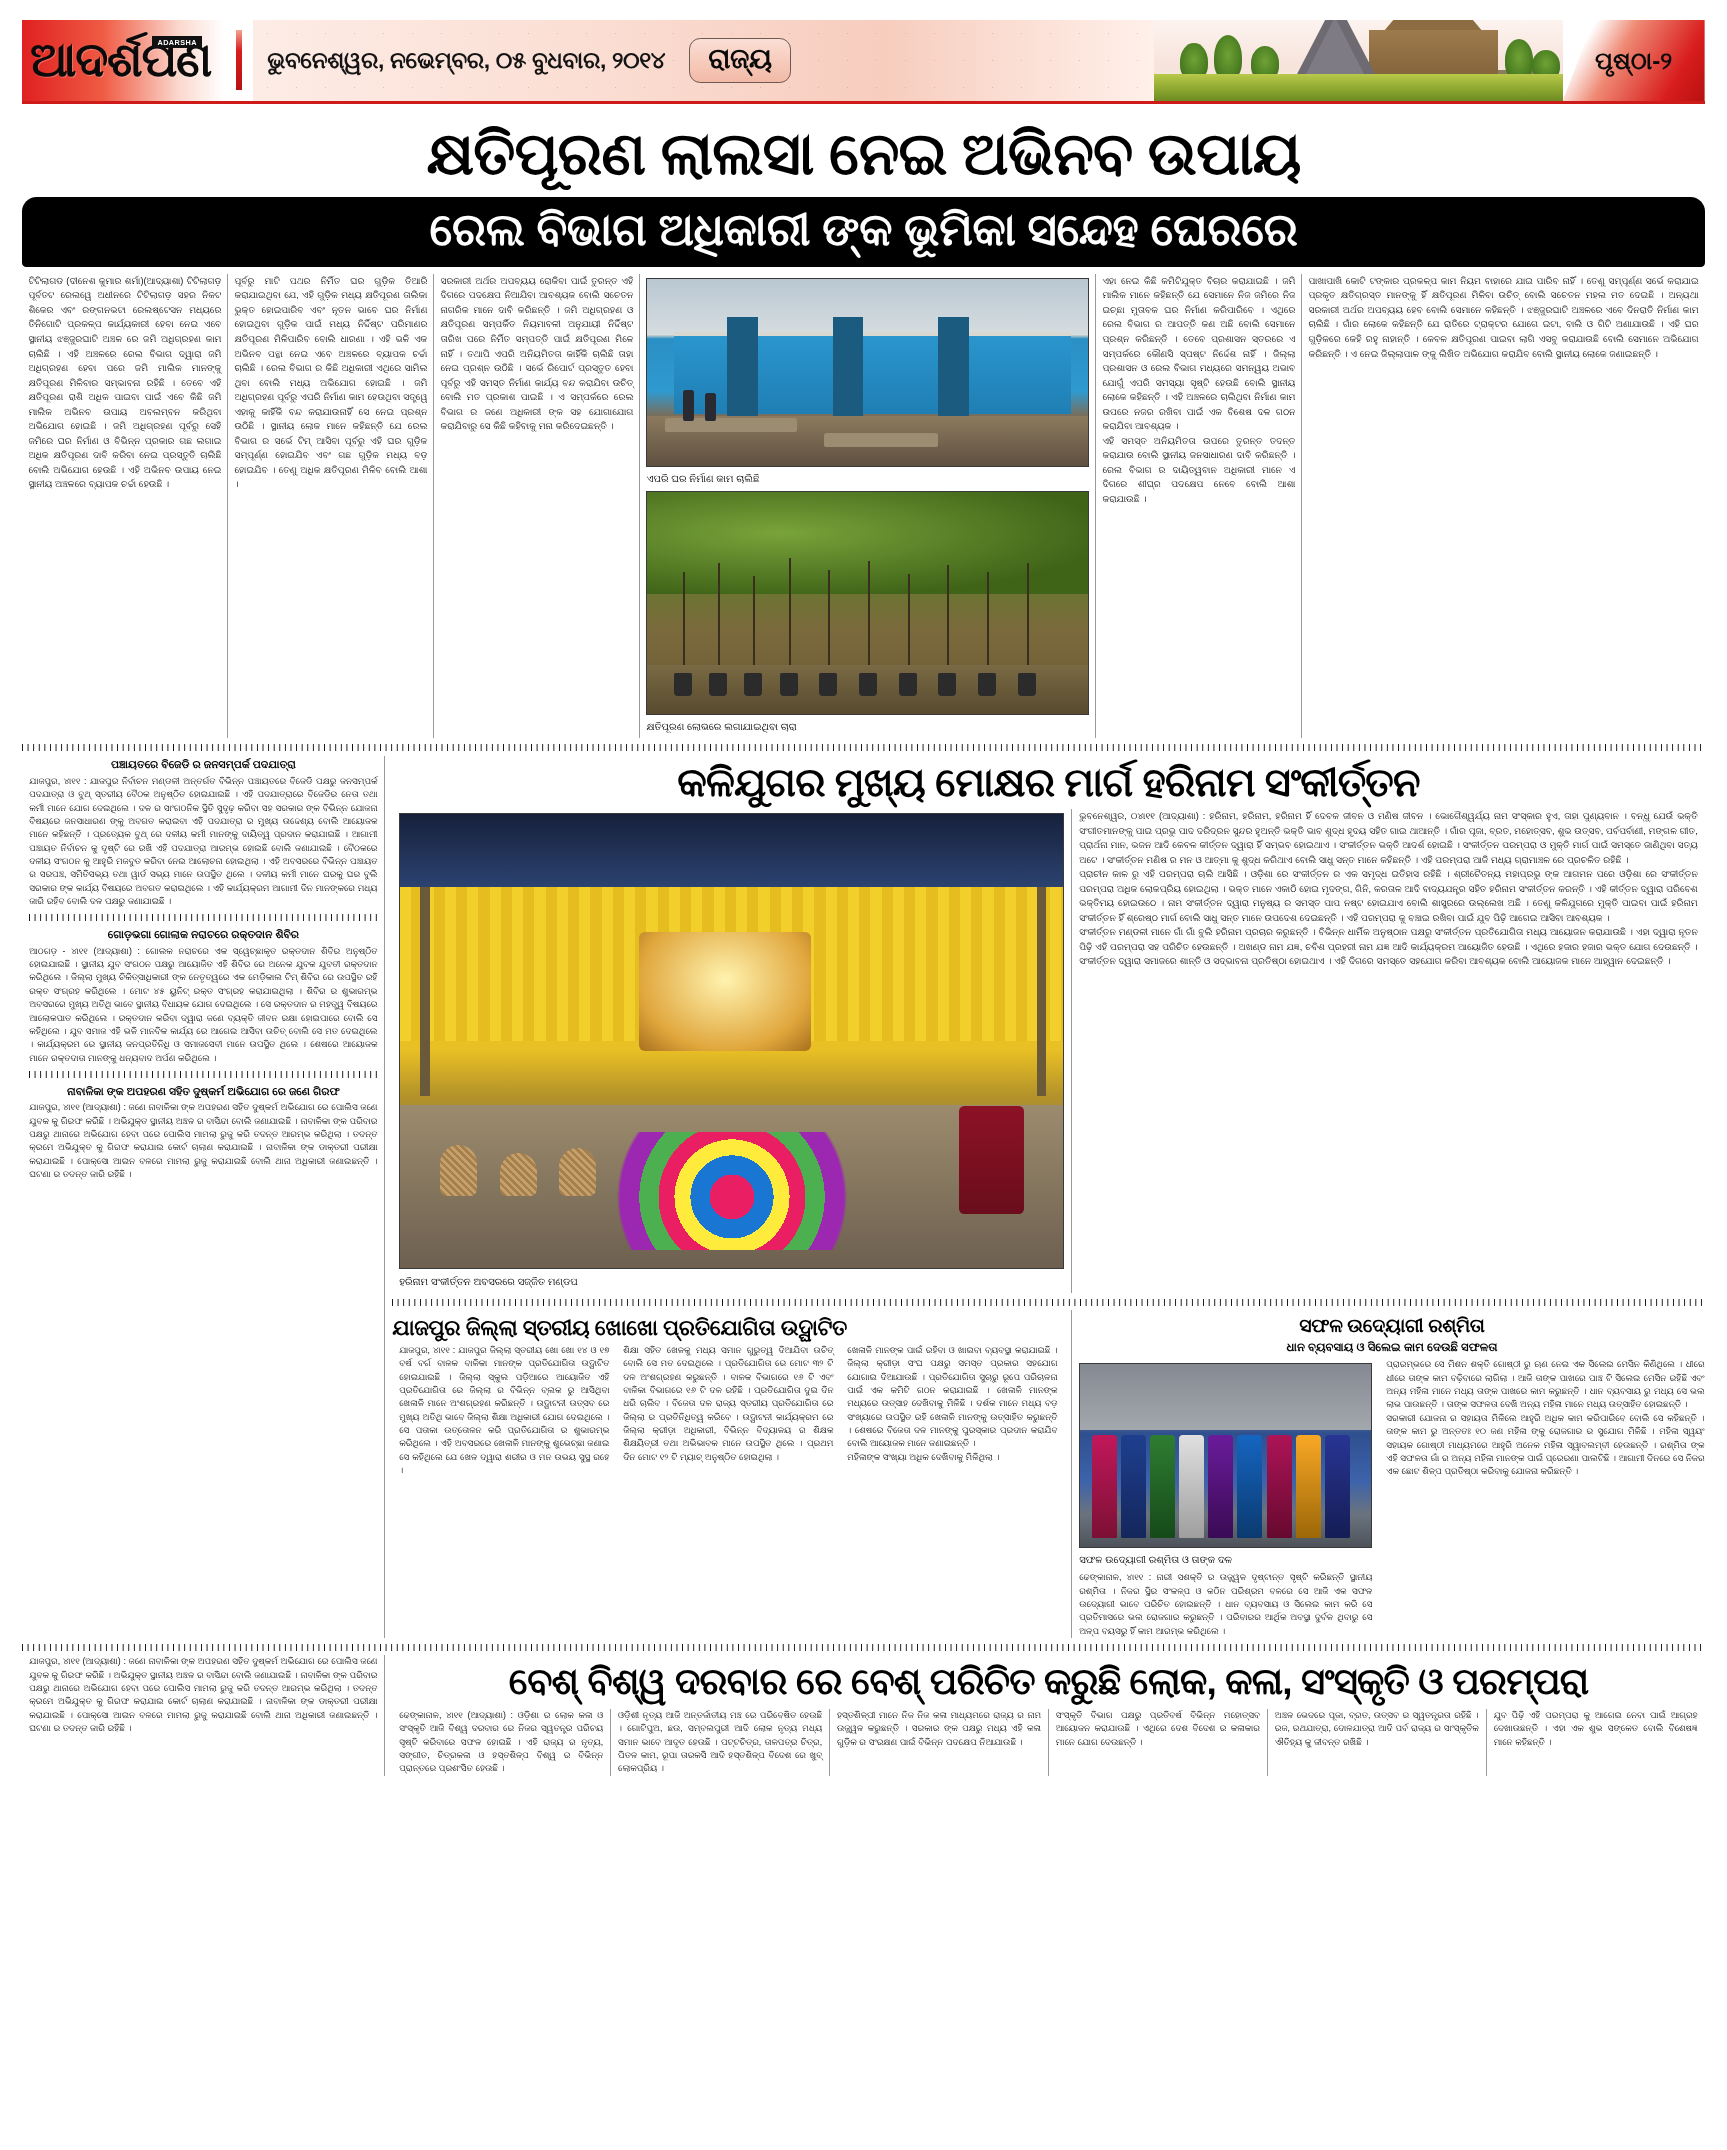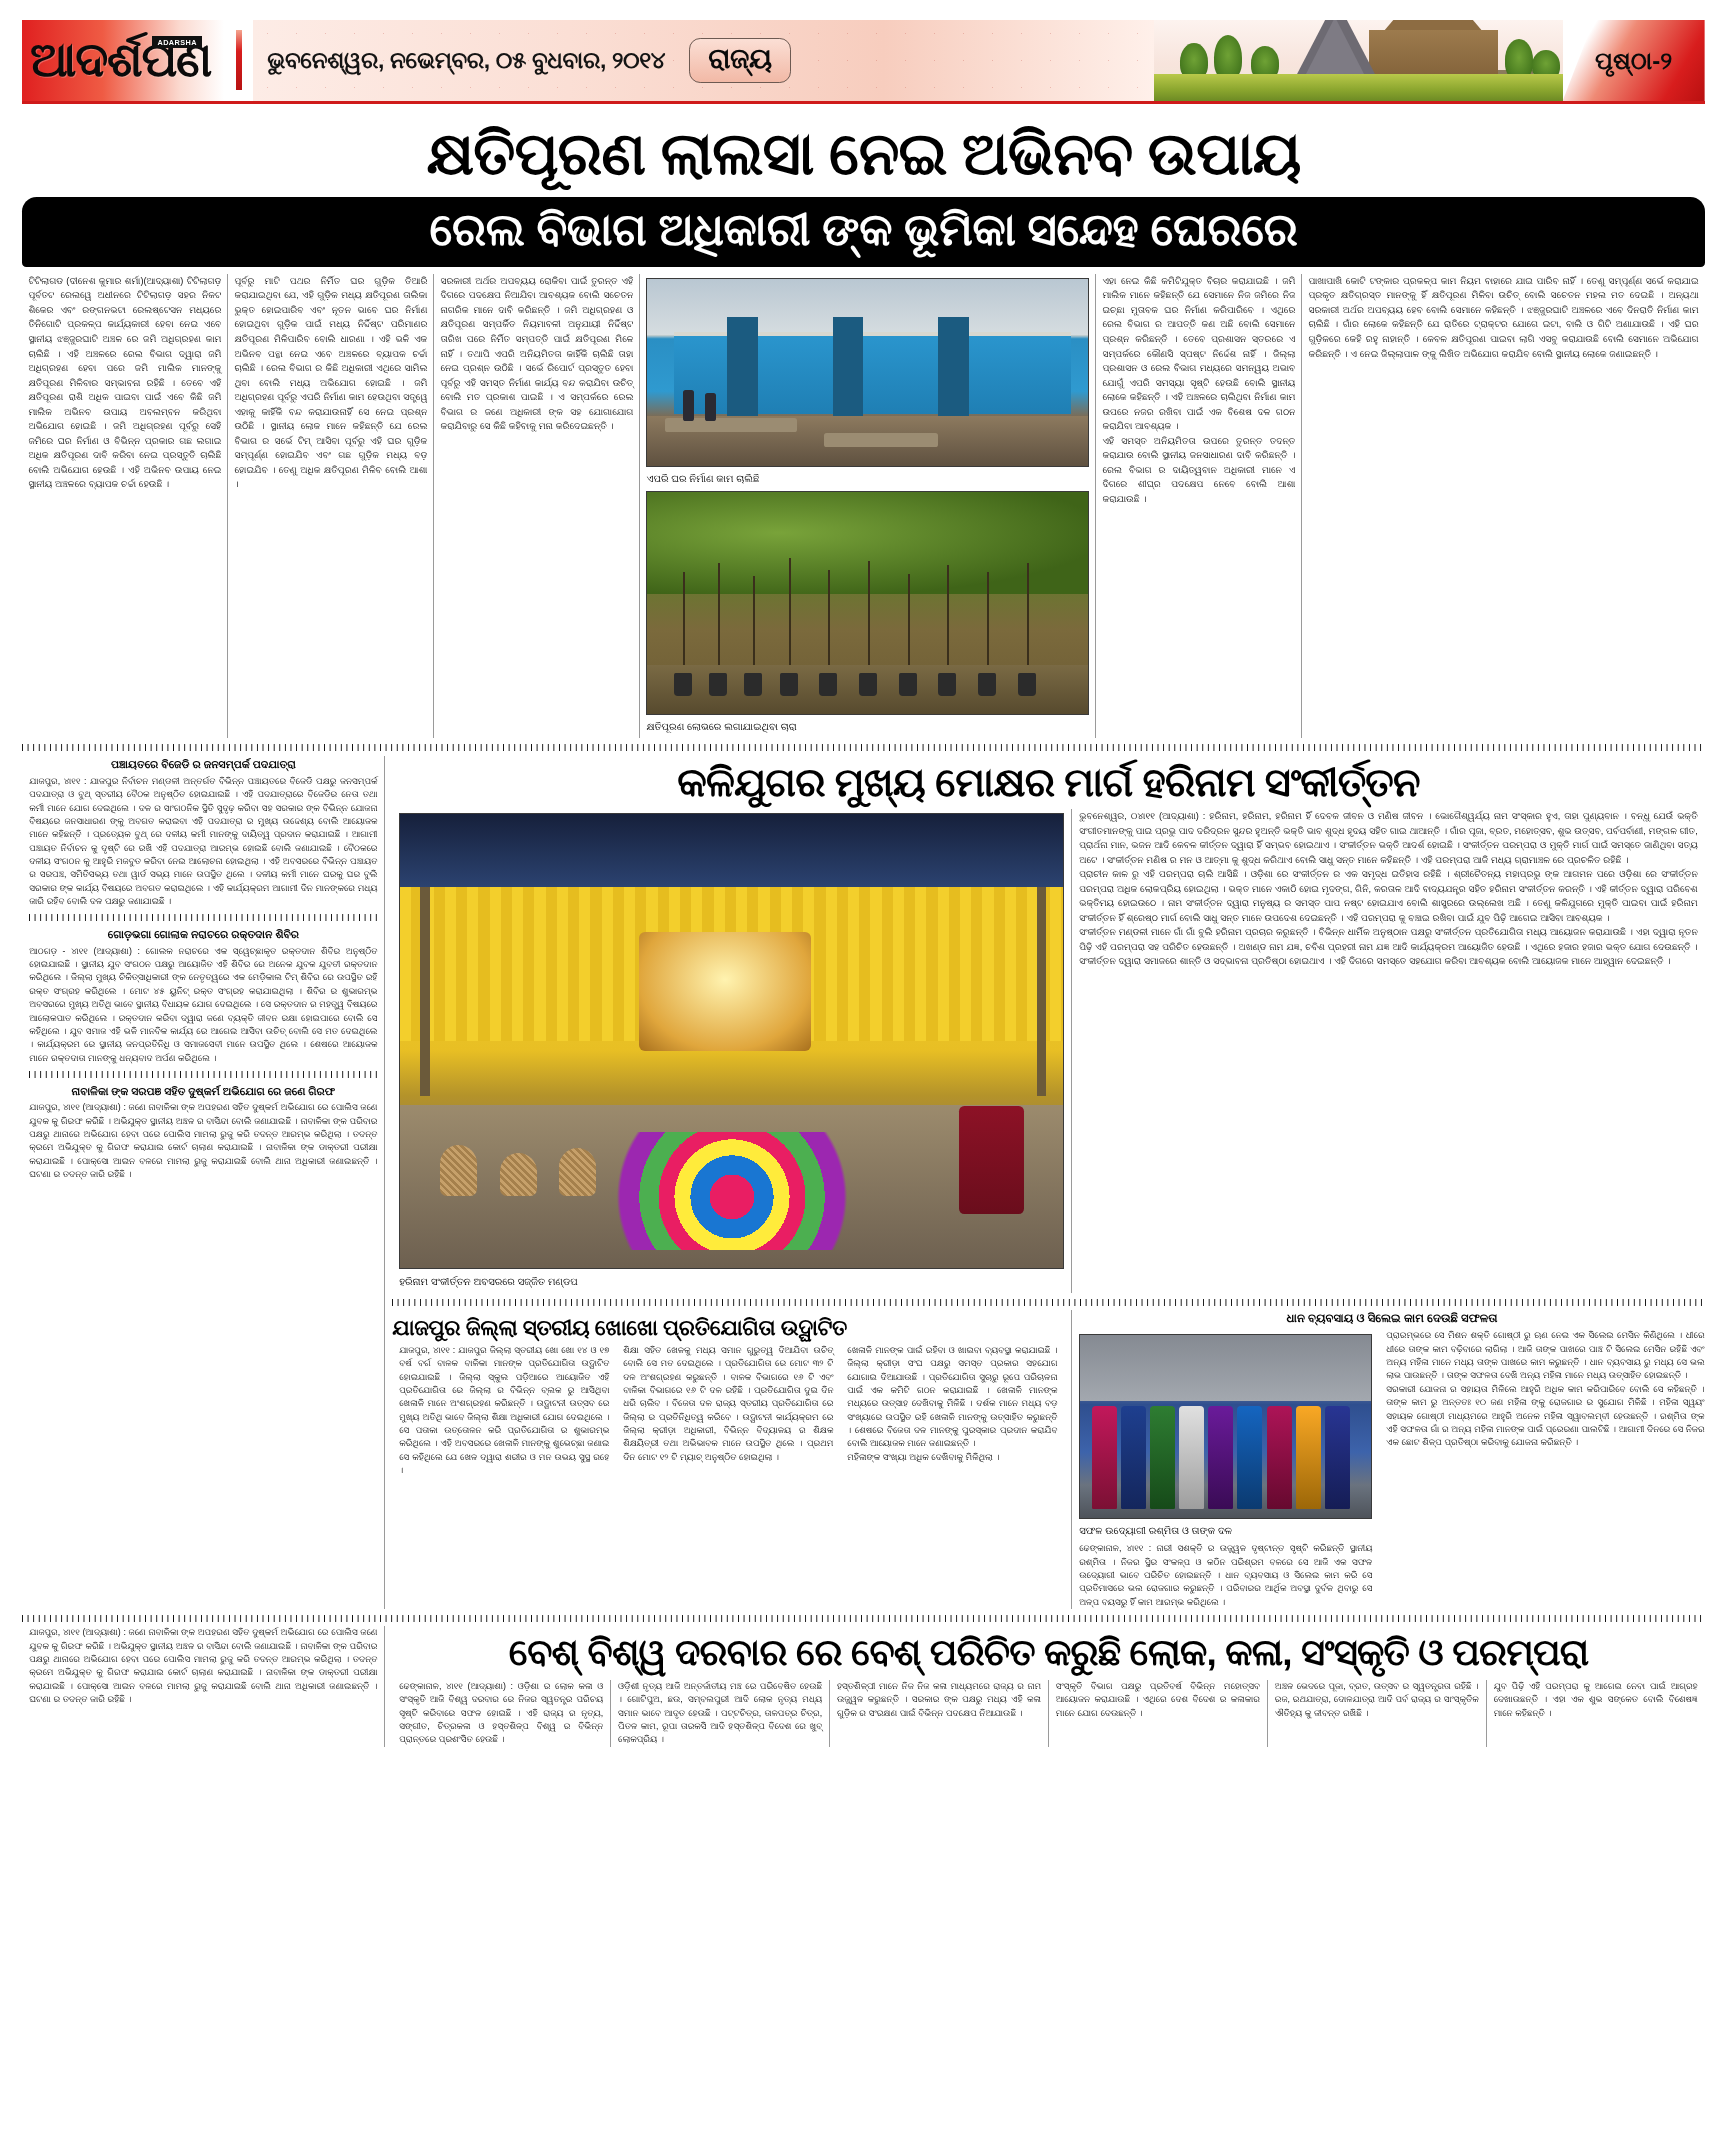--- a/index.html
+++ b/index.html
@@ -461,21 +461,21 @@
       <div class="sub-head">ପଞ୍ଚାୟତରେ ବିଜେଡି ର ଜନସମ୍ପର୍କ ପଦଯାତ୍ରା</div>
       <p class="body-text tight">ଯାଜପୁର, ୪ା୧୧ : ଯାଜପୁର ନିର୍ବାଚନ ମଣ୍ଡଳୀ ଅନ୍ତର୍ଗତ ବିଭିନ୍ନ ପଞ୍ଚାୟତରେ ବିଜେଡି ପକ୍ଷରୁ ଜନସମ୍ପର୍କ ପଦଯାତ୍ରା ଓ ବୁଥ୍ ସ୍ତରୀୟ ବୈଠକ ଅନୁଷ୍ଠିତ ହୋଇଯାଇଛି । ଏହି ପଦଯାତ୍ରାରେ ବିଜେଡିର ନେତା ତଥା କର୍ମୀ ମାନେ ଯୋଗ ଦେଇଥିଲେ । ଦଳ ର ସାଂଗଠନିକ ସ୍ଥିତି ସୁଦୃଢ଼ କରିବା ସହ ସରକାର ଙ୍କ ବିଭିନ୍ନ ଯୋଜନା ବିଷୟରେ ଜନସାଧାରଣ ଙ୍କୁ ଅବଗତ କରାଇବା ଏହି ପଦଯାତ୍ରା ର ମୁଖ୍ୟ ଉଦ୍ଦେଶ୍ୟ ବୋଲି ଆୟୋଜକ ମାନେ କହିଛନ୍ତି । ପ୍ରତ୍ୟେକ ବୁଥ୍ ରେ ଦଳୀୟ କର୍ମୀ ମାନଙ୍କୁ ଦାୟିତ୍ୱ ପ୍ରଦାନ କରାଯାଇଛି । ଆଗାମୀ ପଞ୍ଚାୟତ ନିର୍ବାଚନ କୁ ଦୃଷ୍ଟି ରେ ରଖି ଏହି ପଦଯାତ୍ରା ଆରମ୍ଭ ହୋଇଛି ବୋଲି ଜଣାଯାଇଛି । ବୈଠକରେ ଦଳୀୟ ସଂଗଠନ କୁ ଆହୁରି ମଜବୁତ କରିବା ନେଇ ଆଲୋଚନା ହୋଇଥିଲା । ଏହି ଅବସରରେ ବିଭିନ୍ନ ପଞ୍ଚାୟତ ର ସରପଞ୍ଚ, ସମିତିସଭ୍ୟ ତଥା ୱାର୍ଡ ସଭ୍ୟ ମାନେ ଉପସ୍ଥିତ ଥିଲେ । ଦଳୀୟ କର୍ମୀ ମାନେ ଘରକୁ ଘର ବୁଲି ସରକାର ଙ୍କ କାର୍ଯ୍ୟ ବିଷୟରେ ଅବଗତ କରାଇଥିଲେ । ଏହି କାର୍ଯ୍ୟକ୍ରମ ଆଗାମୀ ଦିନ ମାନଙ୍କରେ ମଧ୍ୟ ଜାରି ରହିବ ବୋଲି ଦଳ ପକ୍ଷରୁ ଜଣାଯାଇଛି ।</p>
 
       <div class="dash-rule"></div>
 
       <div class="sub-head">ଗୋଡ଼ଭଗା ଗୋଲାକ ନରାଚରେ ରକ୍ତଦାନ ଶିବିର</div>
       <p class="body-text tight">ଆଠଗଡ଼ - ୪ା୧୧ (ଆଦ୍ୟାଶା) : ଗୋଲକ ନରାଚରେ ଏକ ସ୍ୱେଚ୍ଛାକୃତ ରକ୍ତଦାନ ଶିବିର ଅନୁଷ୍ଠିତ ହୋଇଯାଇଛି । ସ୍ଥାନୀୟ ଯୁବ ସଂଗଠନ ପକ୍ଷରୁ ଆୟୋଜିତ ଏହି ଶିବିର ରେ ଅନେକ ଯୁବକ ଯୁବତୀ ରକ୍ତଦାନ କରିଥିଲେ । ଜିଲ୍ଲା ମୁଖ୍ୟ ଚିକିତ୍ସାଧିକାରୀ ଙ୍କ ନେତୃତ୍ୱରେ ଏକ ମେଡ଼ିକାଲ ଟିମ୍ ଶିବିର ରେ ଉପସ୍ଥିତ ରହି ରକ୍ତ ସଂଗ୍ରହ କରିଥିଲେ । ମୋଟ ୪୫ ୟୁନିଟ୍ ରକ୍ତ ସଂଗ୍ରହ କରାଯାଇଥିଲା । ଶିବିର ର ଶୁଭାରମ୍ଭ ଅବସରରେ ମୁଖ୍ୟ ଅତିଥି ଭାବେ ସ୍ଥାନୀୟ ବିଧାୟକ ଯୋଗ ଦେଇଥିଲେ । ସେ ରକ୍ତଦାନ ର ମହତ୍ତ୍ୱ ବିଷୟରେ ଆଲୋକପାତ କରିଥିଲେ । ରକ୍ତଦାନ କରିବା ଦ୍ୱାରା ଜଣେ ବ୍ୟକ୍ତି ଜୀବନ ରକ୍ଷା ହୋଇପାରେ ବୋଲି ସେ କହିଥିଲେ । ଯୁବ ସମାଜ ଏହି ଭଳି ମାନବିକ କାର୍ଯ୍ୟ ରେ ଆଗେଇ ଆସିବା ଉଚିତ୍ ବୋଲି ସେ ମତ ଦେଇଥିଲେ । କାର୍ଯ୍ୟକ୍ରମ ରେ ସ୍ଥାନୀୟ ଜନପ୍ରତିନିଧି ଓ ସମାଜସେବୀ ମାନେ ଉପସ୍ଥିତ ଥିଲେ । ଶେଷରେ ଆୟୋଜକ ମାନେ ରକ୍ତଦାତା ମାନଙ୍କୁ ଧନ୍ୟବାଦ ଅର୍ପଣ କରିଥିଲେ ।</p>
 
       <div class="dash-rule"></div>
 
-      <div class="sub-head">ନାବାଳିକା ଙ୍କ ସରପଞ ସହିତ ଦୁଷ୍କର୍ମ ଅଭିଯୋଗ ରେ ଜଣେ ଗିରଫ</div>
+      <div class="sub-head">ନାବାଳିକା ଙ୍କ ଅପହରଣ ସହିତ ଦୁଷ୍କର୍ମ ଅଭିଯୋଗ ରେ ଜଣେ ଗିରଫ</div>
       <p class="body-text tight">ଯାଜପୁର, ୪ା୧୧ (ଆଦ୍ୟାଶା) : ଜଣେ ନାବାଳିକା ଙ୍କ ଅପହରଣ ସହିତ ଦୁଷ୍କର୍ମ ଅଭିଯୋଗ ରେ ପୋଲିସ ଜଣେ ଯୁବକ କୁ ଗିରଫ କରିଛି । ଅଭିଯୁକ୍ତ ସ୍ଥାନୀୟ ଅଞ୍ଚଳ ର ବାସିନ୍ଦା ବୋଲି ଜଣାଯାଇଛି । ନାବାଳିକା ଙ୍କ ପରିବାର ପକ୍ଷରୁ ଥାନାରେ ଅଭିଯୋଗ ହେବା ପରେ ପୋଲିସ ମାମଲା ରୁଜୁ କରି ତଦନ୍ତ ଆରମ୍ଭ କରିଥିଲା । ତଦନ୍ତ କ୍ରମେ ଅଭିଯୁକ୍ତ କୁ ଗିରଫ କରାଯାଇ କୋର୍ଟ ଚାଲାଣ କରାଯାଇଛି । ନାବାଳିକା ଙ୍କ ଡାକ୍ତରୀ ପରୀକ୍ଷା କରାଯାଇଛି । ପୋକ୍ସୋ ଆଇନ ବଳରେ ମାମଲା ରୁଜୁ କରାଯାଇଛି ବୋଲି ଥାନା ଅଧିକାରୀ ଜଣାଇଛନ୍ତି । ଘଟଣା ର ତଦନ୍ତ ଜାରି ରହିଛି ।</p>
     </div>
 
     <div class="col" style="flex:1 1 auto; border-right:0; padding-right:0;">
 
       <div class="mid-head">କଳିଯୁଗର ମୁଖ୍ୟ ମୋକ୍ଷର ମାର୍ଗ ହରିନାମ ସଂକୀର୍ତ୍ତନ</div>
 
       <div class="cols">
         <div class="col" style="flex:0 0 680px;">
           <div class="photo photo-pandal">
@@ -515,20 +515,21 @@
               <p class="body-text tight">ଶିକ୍ଷା ସହିତ ଖେଳକୁ ମଧ୍ୟ ସମାନ ଗୁରୁତ୍ୱ ଦିଆଯିବା ଉଚିତ୍ ବୋଲି ସେ ମତ ଦେଇଥିଲେ । ପ୍ରତିଯୋଗିତା ରେ ମୋଟ ୩୨ ଟି ଦଳ ଅଂଶଗ୍ରହଣ କରୁଛନ୍ତି । ବାଳକ ବିଭାଗରେ ୧୬ ଟି ଏବଂ ବାଳିକା ବିଭାଗରେ ୧୬ ଟି ଦଳ ରହିଛି । ପ୍ରତିଯୋଗିତା ଦୁଇ ଦିନ ଧରି ଚାଲିବ । ବିଜେତା ଦଳ ରାଜ୍ୟ ସ୍ତରୀୟ ପ୍ରତିଯୋଗିତା ରେ ଜିଲ୍ଲା ର ପ୍ରତିନିଧିତ୍ୱ କରିବେ । ଉଦ୍ଘାଟନୀ କାର୍ଯ୍ୟକ୍ରମ ରେ ଜିଲ୍ଲା କ୍ରୀଡ଼ା ଅଧିକାରୀ, ବିଭିନ୍ନ ବିଦ୍ୟାଳୟ ର ଶିକ୍ଷକ ଶିକ୍ଷୟିତ୍ରୀ ତଥା ଅଭିଭାବକ ମାନେ ଉପସ୍ଥିତ ଥିଲେ । ପ୍ରଥମ ଦିନ ମୋଟ ୧୨ ଟି ମ୍ୟାଚ୍ ଅନୁଷ୍ଠିତ ହୋଇଥିଲା ।</p>
             </div>
             <div class="col" style="border-right:0;">
               <p class="body-text tight">ଖେଳାଳି ମାନଙ୍କ ପାଇଁ ରହିବା ଓ ଖାଇବା ବ୍ୟବସ୍ଥା କରାଯାଇଛି । ଜିଲ୍ଲା କ୍ରୀଡ଼ା ସଂଘ ପକ୍ଷରୁ ସମସ୍ତ ପ୍ରକାର ସହଯୋଗ ଯୋଗାଇ ଦିଆଯାଉଛି । ପ୍ରତିଯୋଗିତା ସୁଚାରୁ ରୂପେ ପରିଚାଳନା ପାଇଁ ଏକ କମିଟି ଗଠନ କରାଯାଇଛି । ଖେଳାଳି ମାନଙ୍କ ମଧ୍ୟରେ ଉତ୍ସାହ ଦେଖିବାକୁ ମିଳିଛି । ଦର୍ଶକ ମାନେ ମଧ୍ୟ ବଡ଼ ସଂଖ୍ୟାରେ ଉପସ୍ଥିତ ରହି ଖେଳାଳି ମାନଙ୍କୁ ଉତ୍ସାହିତ କରୁଛନ୍ତି । ଶେଷରେ ବିଜେତା ଦଳ ମାନଙ୍କୁ ପୁରସ୍କାର ପ୍ରଦାନ କରାଯିବ ବୋଲି ଆୟୋଜକ ମାନେ ଜଣାଇଛନ୍ତି ।</p>
               <p class="body-text tight">ମହିଳାଙ୍କ ସଂଖ୍ୟା ଅଧିକ ଦେଖିବାକୁ ମିଳିଥିଲା ।</p>
             </div>
           </div>
         </div>
 
         <div class="col" style="flex:1 1 0; padding-right:0;">
+          <div class="sec-head-sm">ସଫଳ ଉଦ୍ୟୋଗୀ ରଶ୍ମିତା</div>
           <div class="sec-sub">ଧାନ ବ୍ୟବସାୟ ଓ ସିଲେଇ କାମ ଦେଉଛି ସଫଳତା</div>
 
           <div class="cols">
             <div class="col" style="flex:0 0 48%; border-right:0; padding-left:0;">
               <div class="photo photo-women">
                 <div class="wall2"></div>
                 <div class="fig" style="left:4%;  background:linear-gradient(180deg,#c2185b,#7b1034);"></div>
                 <div class="fig" style="left:14%; background:linear-gradient(180deg,#1e3f8f,#14265c);"></div>
                 <div class="fig" style="left:24%; background:linear-gradient(180deg,#2e7d32,#164a19);"></div>
                 <div class="fig" style="left:34%; background:linear-gradient(180deg,#e0e0e0,#9e9e9e);"></div>

